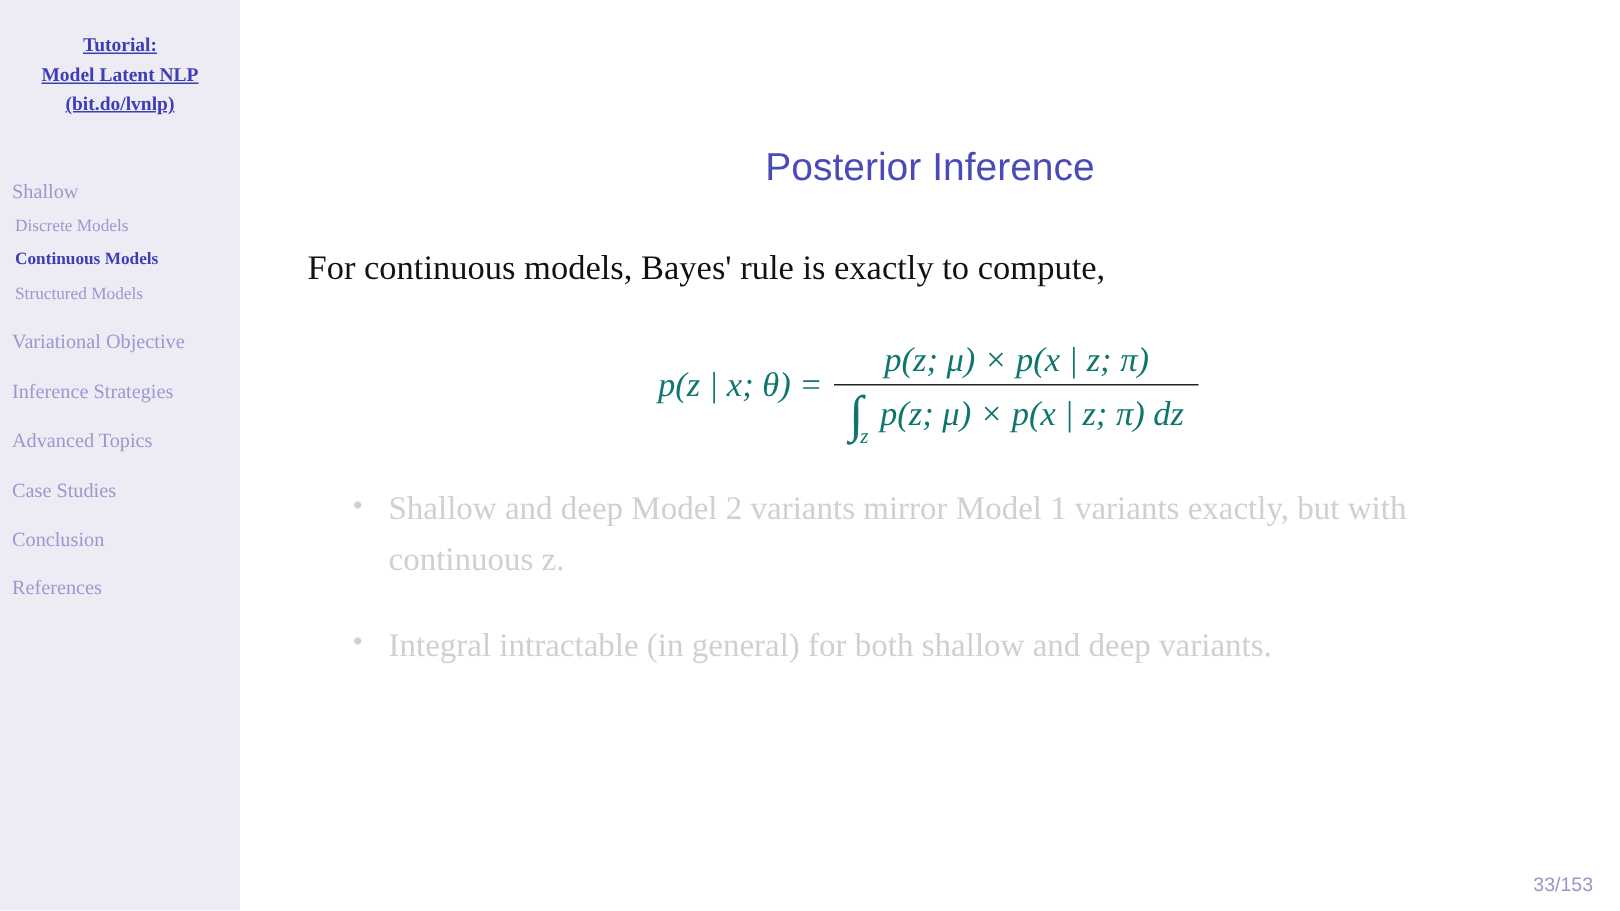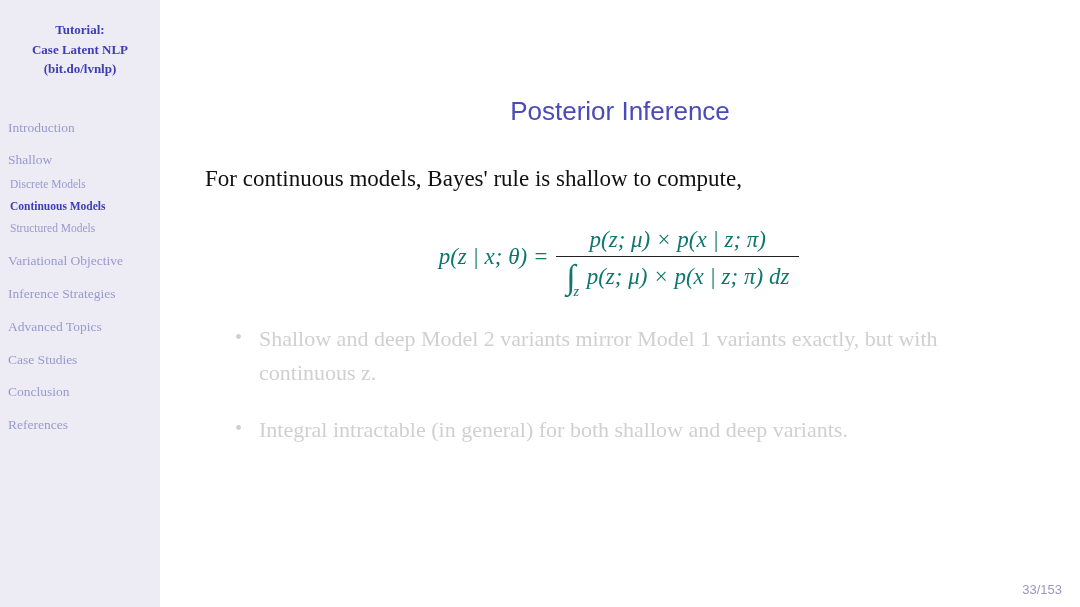--- a/index.html
+++ b/index.html
@@ -18,21 +18,21 @@
       font-size: 13px;
       line-height: 1.4;
     }
     .sidebar .title {
       text-align: center;
       color: #3e3db5;
       font-weight: bold;
       font-size: 13px;
       margin-bottom: 40px;
     }
-    .sidebar .title div { line-height: 1.5; }
+    .sidebar .title div { line-height: 1.5; text-decoration: underline; }
     .nav-item {
       color: #9a99cf;
       font-size: 13.5px;
       margin-top: 14px;
       cursor: default;
     }
     .nav-sub {
       color: #9a99cf;
       font-size: 11.5px;
       margin-top: 6px;
@@ -107,25 +107,24 @@
       font-size: 13px;
       font-family: Helvetica, Arial, sans-serif;
     }
   </style>
 </head>
 <body>
 
 <div class="sidebar">
   <div class="title">
     <div>Tutorial:</div>
-    <div>Case Latent NLP</div>
+    <div>Model Latent NLP</div>
     <div>(bit.do/lvnlp)</div>
   </div>
 
-  <div class="nav-item">Introduction</div>
 
   <div class="nav-item">Shallow</div>
   <div class="nav-sub">Discrete Models</div>
   <div class="nav-sub active">Continuous Models</div>
   <div class="nav-sub">Structured Models</div>
 
   <div class="nav-item" style="line-height:1.45">Variational Objective</div>
 
   <div class="nav-item" style="line-height:1.45">Inference Strategies</div>
 
@@ -134,21 +133,21 @@
   <div class="nav-item">Case Studies</div>
 
   <div class="nav-item">Conclusion</div>
 
   <div class="nav-item">References</div>
 </div>
 
 <div class="main">
   <h1 class="slide-title">Posterior Inference</h1>
 
-  <p class="body-text">For continuous models, Bayes' rule is shallow to compute,</p>
+  <p class="body-text">For continuous models, Bayes' rule is exactly to compute,</p>
 
   <div class="equation">
     <span>p(z | x;&nbsp;θ) =</span>
     <span class="frac">
       <span class="num">p(z;&nbsp;μ) × p(x | z;&nbsp;π)</span>
       <span class="den">
         <span class="intg">∫</span><span class="intsub">z</span>
         <span>p(z;&nbsp;μ) × p(x | z;&nbsp;π) dz</span>
       </span>
     </span>

